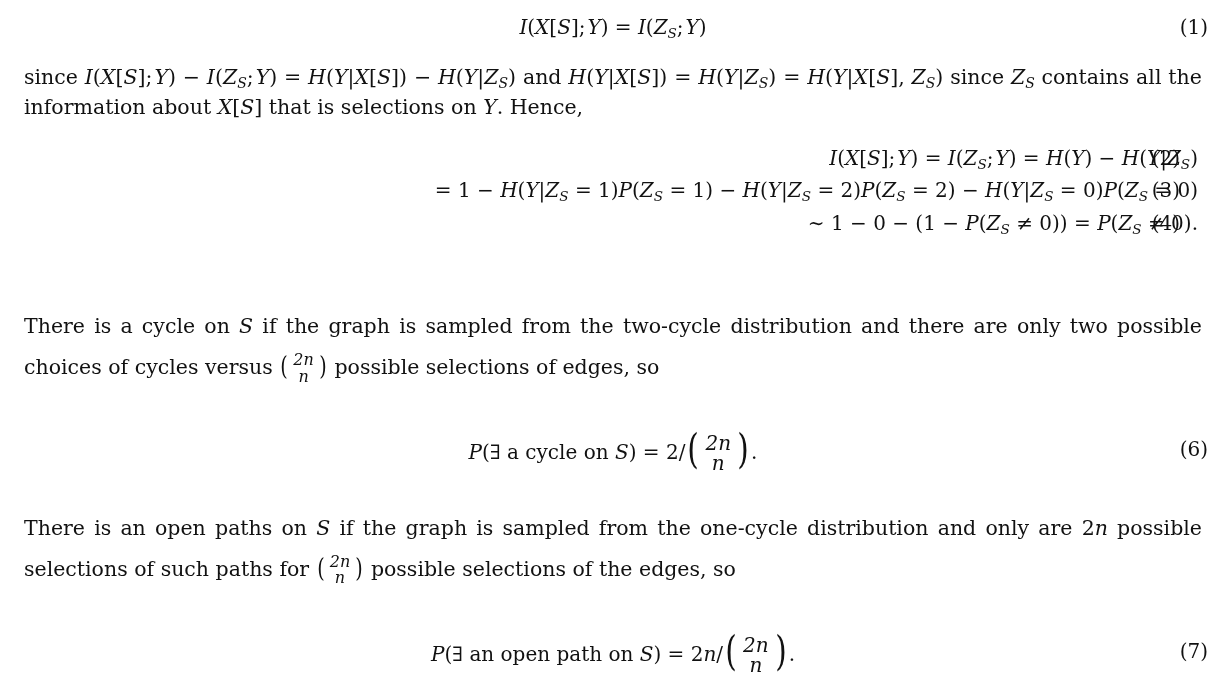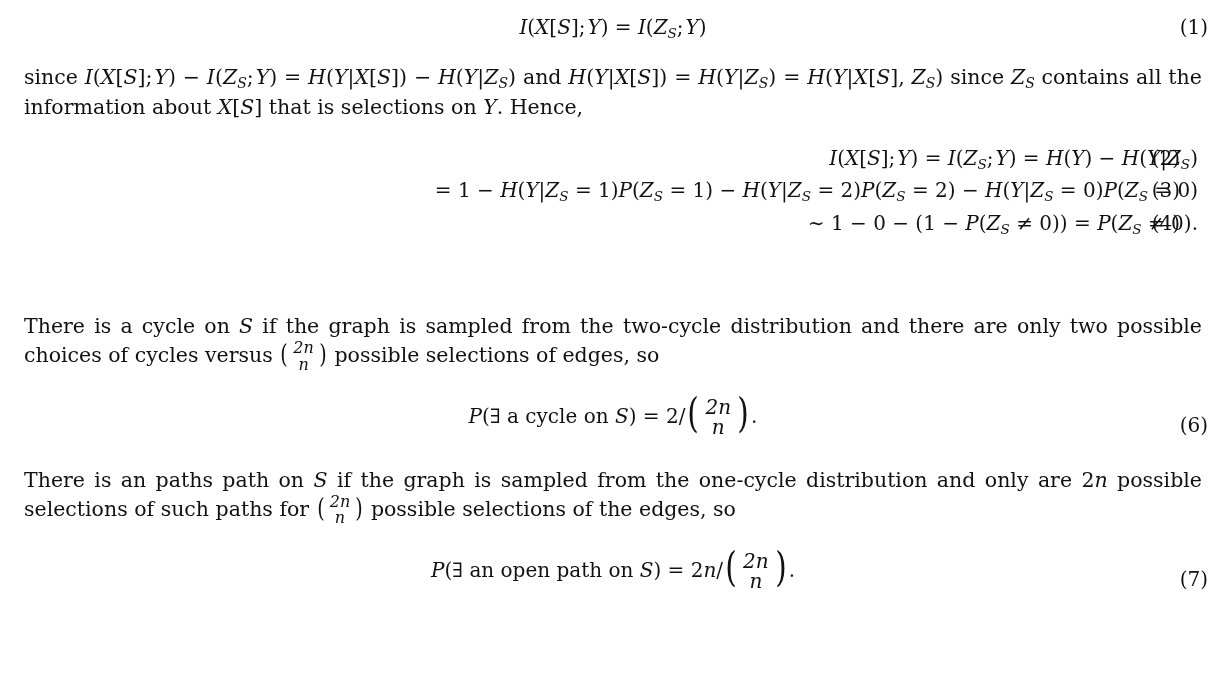--- a/index.html
+++ b/index.html
@@ -79,21 +79,21 @@
     font-family: "DejaVu Serif", serif;
   }
 
   
   .binom {
     display: inline-block;
     vertical-align: middle;
     position: relative;
     text-align: center;
     line-height: 1.02;
-    margin: 0 1px;
+    margin: 12px 1px;
   }
   .binom .inner {
     display: inline-block;
     padding: 0 3px;
   }
   .binom .top, .binom .bot {
     display: block;
     font-style: italic;
   }
   .binom-wrap {
@@ -182,21 +182,21 @@
 
   <div class="eqrow math" style="line-height:1.25;text-decoration:underline;">
     <span class="eqbody">
       <i class="v">P</i>(∃ a cycle on <i class="v">S</i>) = 2/<span class="binom-wrap"><span class="paren-big">(</span><span class="binom"><span class="inner"><span class="top">2<i class="v">n</i></span><span class="bot"><i class="v">n</i></span></span></span><span class="paren-big">)</span></span>.
     </span>
     <span class="tag" style="top:16px;">(6)</span>
   </div>
 
   <div class="gap28"></div>
 
-  <p class="para"><span>There is an paths path on</span>
+  <p class="para"><span>There is an open paths on</span>
     <span class="math"><i class="v">S</i></span>
     <span>if the graph is sampled from the one-cycle distribution and only are</span>
     <span class="math">2<i class="v">n</i></span>
     <span>possible selections of such paths for</span>
     <span class="binom-wrap math binom-small"><span class="paren-mid">(</span><span class="binom"><span class="inner"><span class="top">2<i class="v">n</i></span><span class="bot"><i class="v">n</i></span></span></span><span class="paren-mid">)</span></span>
     <span>possible selections of the edges, so</span></p>
 
   <div class="gap24"></div>
 
   <div class="eqrow math" style="line-height:1.25;">

